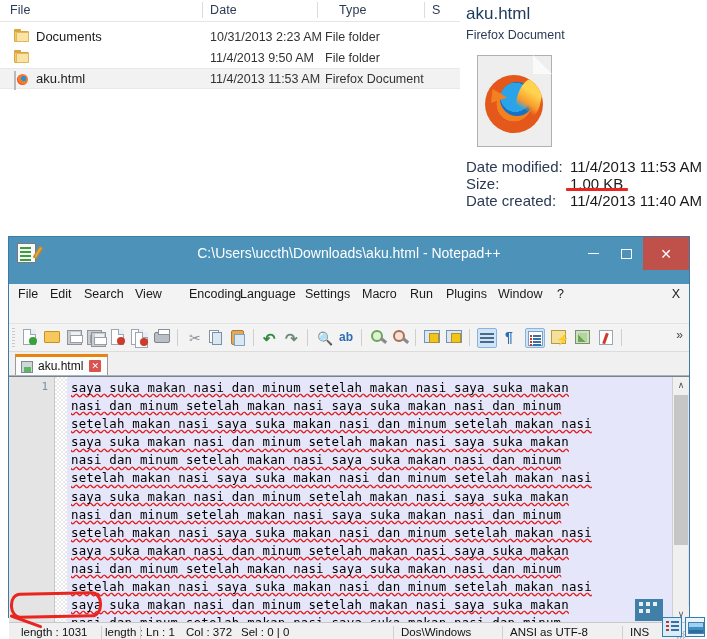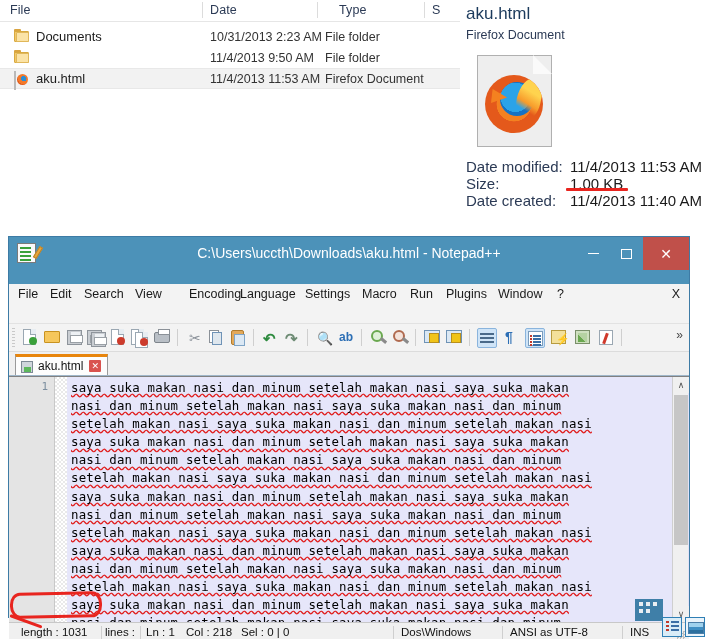--- a/index.html
+++ b/index.html
@@ -438,24 +438,24 @@
       <div class="vscroll">
         <span class="vs-btn vs-up">∧</span>
         <span class="vs-thumb"></span>
         <span class="vs-btn vs-dn">∨</span>
       </div>
     </div>
 
     <div class="npp-status">
       <span class="st-cell" style="left:12px">length : 1031</span>
       <span class="st-sep" style="left:92px"></span>
-      <span class="st-cell" style="left:96px">lines :</span>
+      <span class="st-cell" style="left:96px">length :</span>
       <span class="st-sep" style="left:131px"></span>
       <span class="st-cell" style="left:137px">Ln : 1</span>
-      <span class="st-cell" style="left:177px">Col : 218</span>
+      <span class="st-cell" style="left:177px">Col : 372</span>
       <span class="st-cell" style="left:232px">Sel : 0 | 0</span>
       <span class="st-sep" style="left:384px"></span>
       <span class="st-cell" style="left:392px">Dos\Windows</span>
       <span class="st-sep" style="left:493px"></span>
       <span class="st-cell" style="left:501px">ANSI as UTF-8</span>
       <span class="st-sep" style="left:613px"></span>
       <span class="st-cell" style="left:621px">INS</span>
       <span class="st-grip"></span>
     </div>
   </div>

